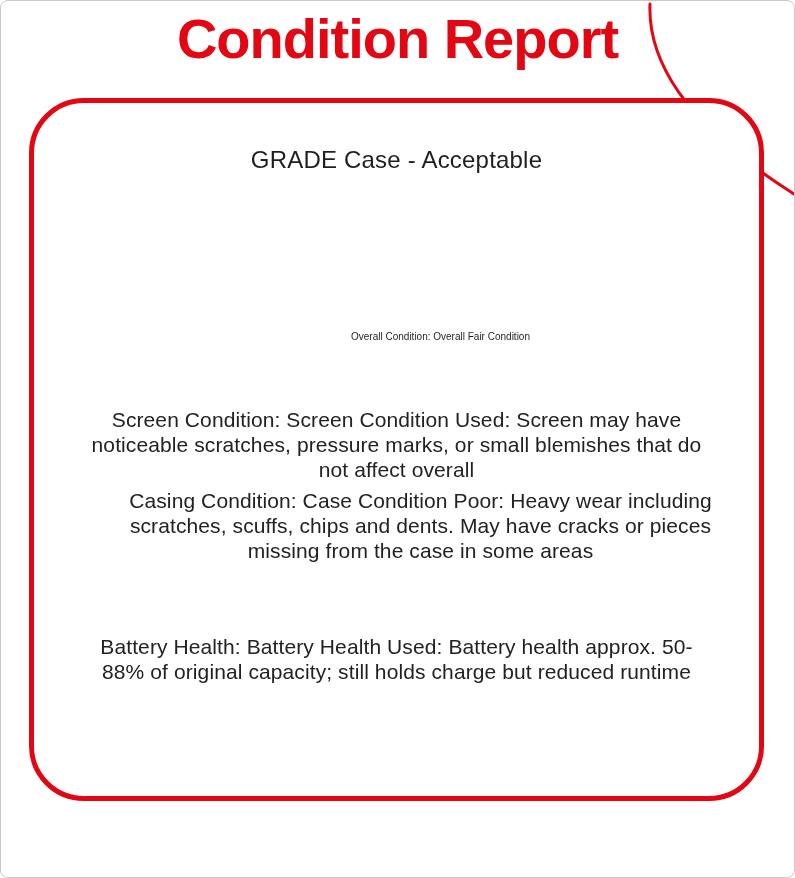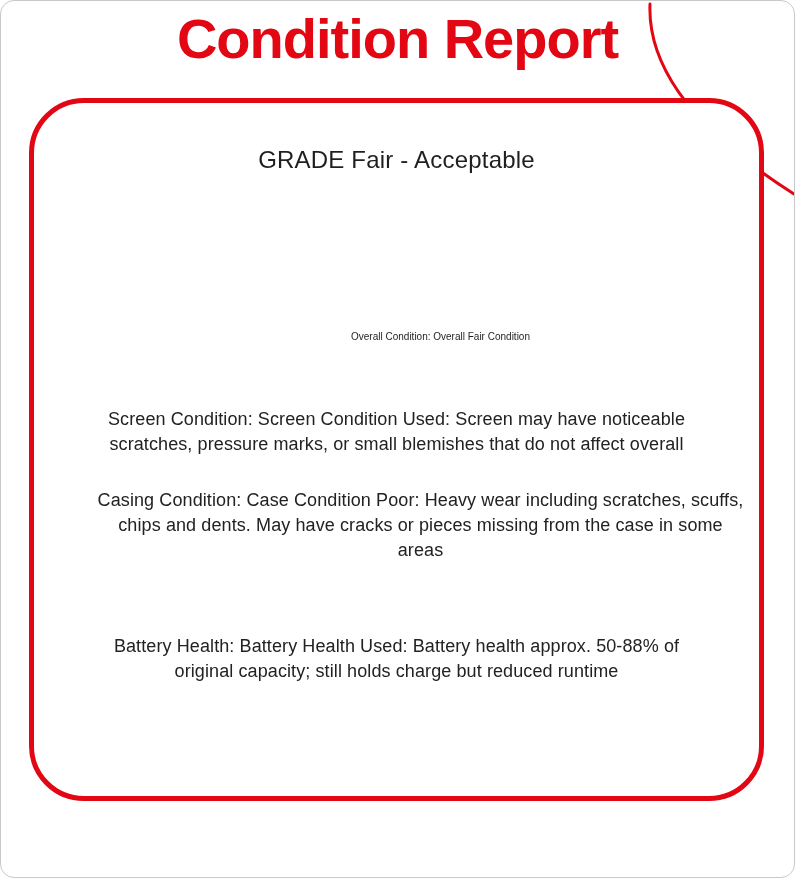--- a/index.html
+++ b/index.html
@@ -6,21 +6,21 @@
   * { margin: 0; padding: 0; box-sizing: border-box; }
   html, body { width: 795px; height: 878px; background: #ffffff; }
   body { font-family: "Liberation Sans", "DejaVu Sans", sans-serif; overflow: hidden; }
 
   .page {
     position: relative;
     width: 795px;
     height: 878px;
     background: #ffffff;
     border: 1px solid #c9c9c9;
-    border-radius: 14px;
+    border-radius: 8px;
     overflow: hidden;
   }
 
   .page-title {
     position: absolute;
     top: 6px;
     left: 0;
     width: 100%;
     text-align: center;
     font-size: 56px;
@@ -77,21 +77,21 @@
     font-weight: 400;
     color: #1f1f1f;
     margin-left: 44px;
   }
 
   .para {
     position: absolute;
     left: 50%;
     transform: translateX(-50%);
     text-align: center;
-    font-size: 18px;
+    font-size: 21px;
     line-height: 25px;
     color: #222222;
     letter-spacing: 0.1px;
   }
   .para-screen   { top: 304px; max-width: 645px; width: 645px; }
   .para-casing   { top: 385px; max-width: 655px; width: 655px; margin-left: 24px; }
   .para-keyboard { top: 461px; max-width: 670px; width: 670px; }
   .para-battery  { top: 531px; max-width: 625px; width: 625px; }
 </style>
 </head>
@@ -100,21 +100,21 @@
 <div class="page">
 
   <h1 class="page-title">Condition Report</h1>
 
   <svg class="deco-curve" width="160" height="210" viewBox="635 0 160 210" aria-hidden="true">
     <path d="M 651 3 Q 647 99 795 193"></path>
   </svg>
 
   <div class="report-box">
 
-    <div class="grade-heading">GRADE Fair - Acceptable</div>
+    <div class="grade-heading">GRADE Case - Acceptable</div>
 
     <div class="overall-line">Overall Condition: Overall Fair Condition</div>
 
     <p class="para para-screen">Screen Condition: Screen Condition Used: Screen may have noticeable scratches, pressure marks, or small blemishes that do not affect overall</p>
 
     <p class="para para-casing">Casing Condition: Case Condition Poor: Heavy wear including scratches, scuffs, chips and dents. May have cracks or pieces missing from the case in some areas</p>
 
 
     <p class="para para-battery">Battery Health: Battery Health Used: Battery health approx. 50-88% of original capacity; still holds charge but reduced runtime</p>
 

